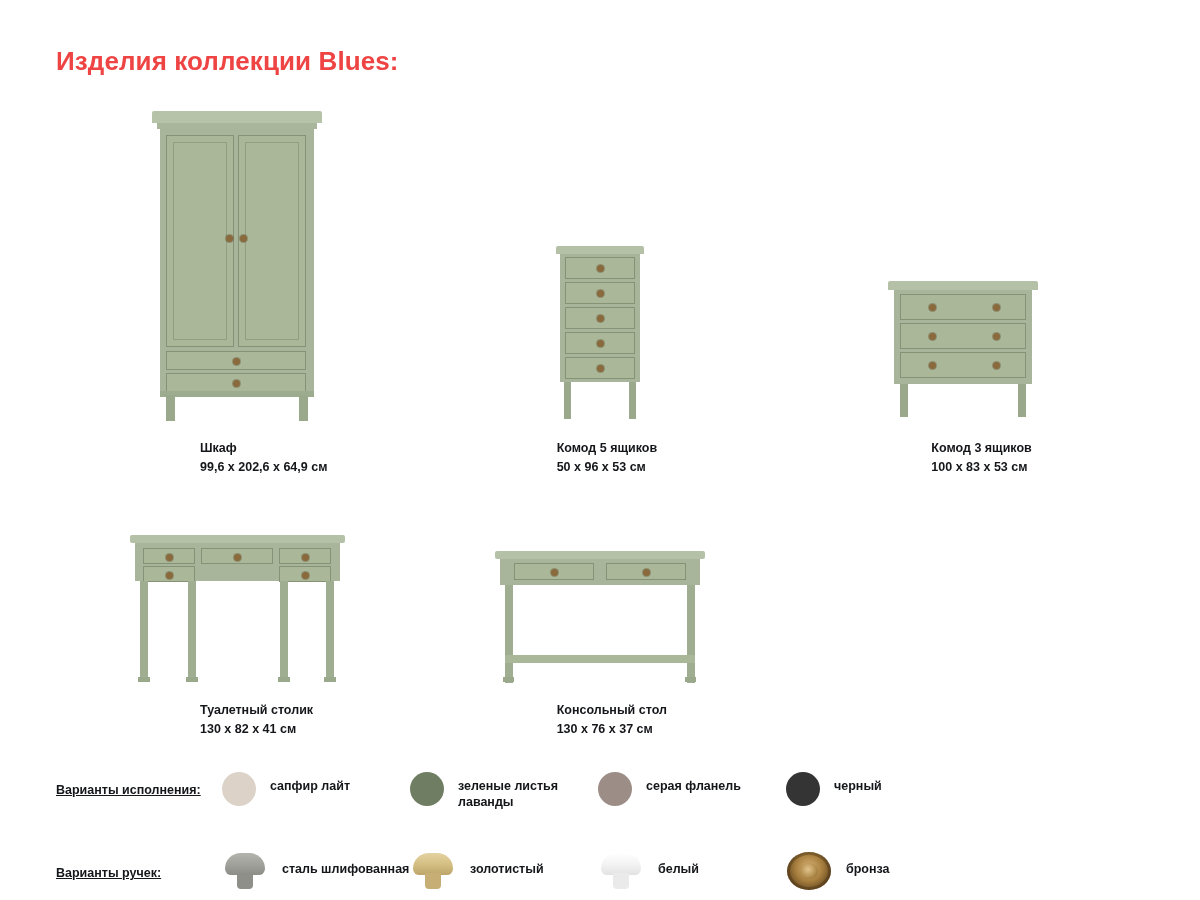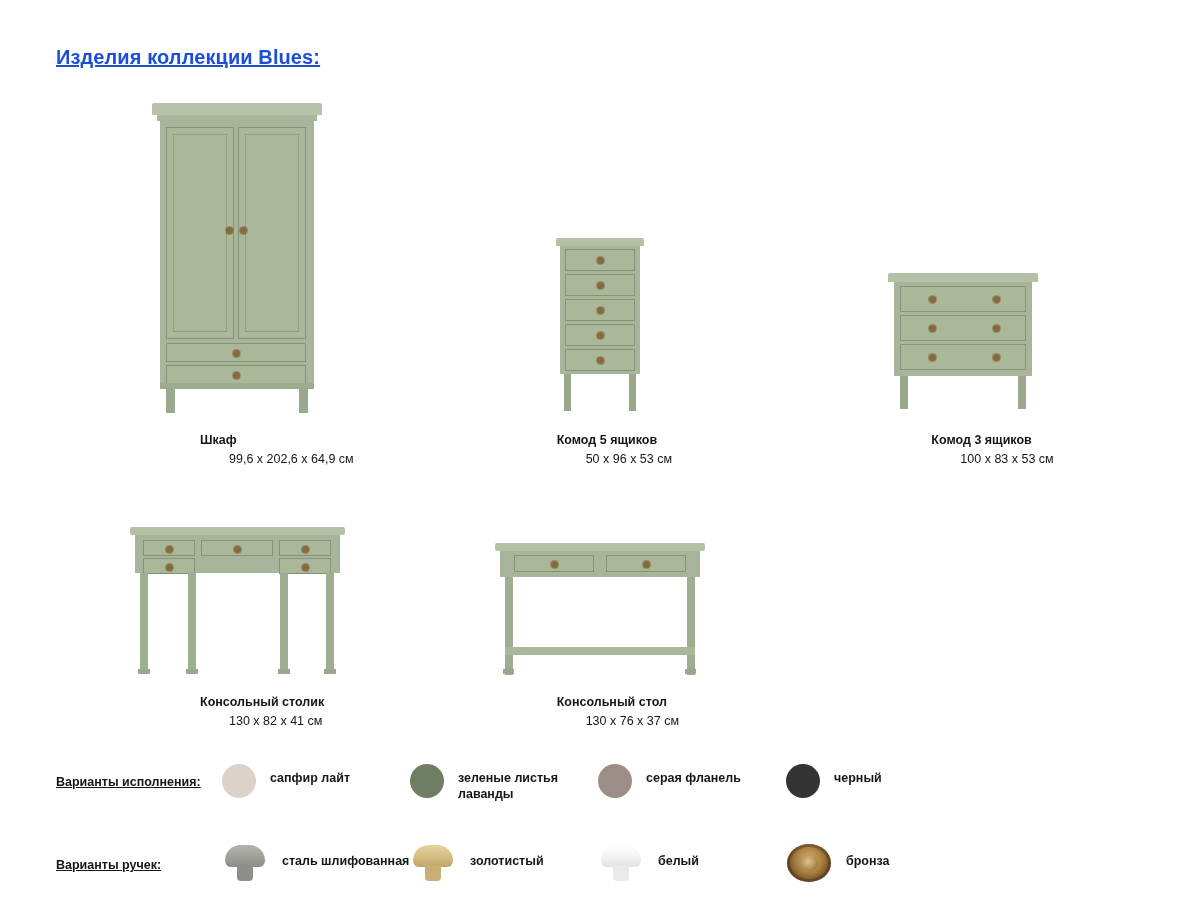--- a/index.html
+++ b/index.html
@@ -17,26 +17,25 @@
   }
   .page {
     width: 1200px;
     height: 900px;
     position: relative;
     background: #ffffff;
     box-sizing: border-box;
     padding: 46px 56px 0 56px;
   }
   .page-title {
-    font-size: 20px;
+    font-size: 26px;
     font-weight: bold;
     letter-spacing: 0.1px;
     margin: 0 0 6px 0;
-    color: #1d4ed8;
-    text-decoration: underline;
+    color: #ef4444;
   }
 
   
   .product-grid {
     display: grid;
     grid-template-columns: 1fr 1fr 1fr;
     margin-top: 14px;
   }
   .product-cell {
     position: relative;
@@ -54,22 +53,21 @@
   }
   .product-caption {
     margin-top: 18px;
     padding-left: 144px;
     font-size: 12.5px;
     line-height: 1.55;
     font-weight: bold;
     color: #14161a;
   }
   .product-caption .dims {
-    font-weight: normal;
-    margin-left: 29px;
+    font-weight: bold;
   }
   .cell-2 .product-caption { padding-left: 138px; }
   .cell-3 .product-caption { padding-left: 150px; }
   .cell-4 .product-caption { padding-left: 144px; }
   .cell-5 .product-caption { padding-left: 138px; }
   .cell-6 .product-caption { padding-left: 150px; }
 
   
   .furn {
     position: relative;
@@ -448,21 +446,21 @@
           <div class="leg ml"></div>
           <div class="leg mr"></div>
           <div class="leg r"></div>
           <div class="foot" style="left:8px;"></div>
           <div class="foot" style="left:56px;"></div>
           <div class="foot" style="left:148px;"></div>
           <div class="foot" style="left:194px;"></div>
         </div>
       </div>
       <div class="product-caption">
-        <div>Консольный столик</div>
+        <div>Туалетный столик</div>
         <div class="dims">130 x 82 x 41 см</div>
       </div>
     </div>
 
     <div class="product-cell cell-5">
       <div class="product-figure row2">
         <div class="furn console">
           <div class="ctop"></div>
           <div class="apron">
             <div class="dr" style="left:14px; width:80px;">

